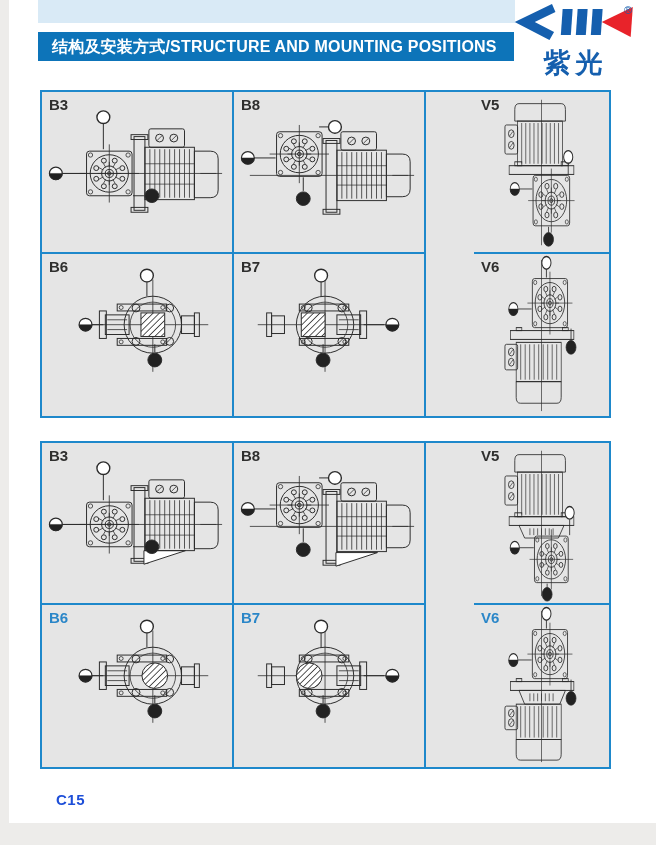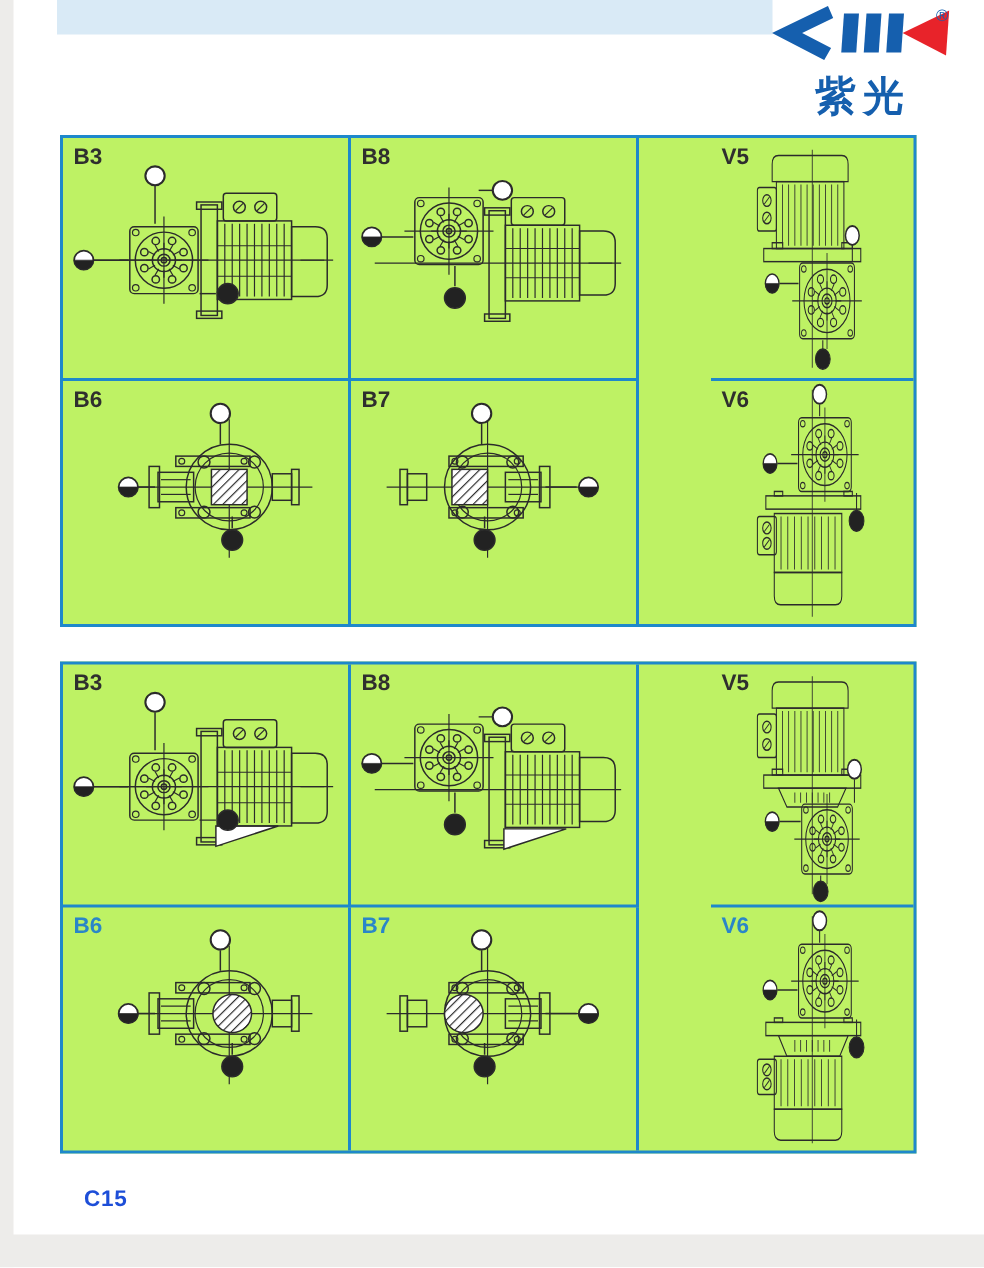--- a/index.html
+++ b/index.html
@@ -12,21 +12,21 @@
     color:var(--bar-fg,#fff); font-size:16px; font-weight:bold; line-height:29px; padding-left:14px; letter-spacing:.2px; white-space:nowrap; }
   .logo { position:absolute; right:18px; top:4px; width:130px; text-align:center; }
   .logo-cn { font-weight:bold; font-size:27px; color:var(--brand-blue,#155fae); letter-spacing:5px; margin-top:1px; padding-left:5px; }
   .section-title { position:absolute; left:40px; font-size:15px; font-weight:bold; white-space:nowrap; }
   .t-cn { color:var(--title-cn,#1d1d1b); }
   .t-en { color:var(--title-en,#1878bf); }
   #title-0 { top:69px; }
   #title-1 { top:423px; }
   .grid { position:absolute; left:40px; width:571px; display:grid;
     grid-template-columns:192px 192px 1fr; grid-template-rows:162px 162px;
-    border:2px solid var(--tborder,#1e88cb); background:#bef264; }
+    border:2px solid var(--tborder,#1e88cb); background:#e5e5e5; }
   #grid-0 { top:90px; }
   #grid-1 { top:441px; }
   .cell { position:relative; border-right:2px solid var(--tborder,#1e88cb); border-bottom:2px solid var(--tborder,#1e88cb); }
   .cell:nth-child(3n) { border-right:none;margin-left:48px; }
   .cell:nth-child(n+4) { border-bottom:none; }
   .cell-label { position:absolute; left:7px; top:4px; font-size:15px; font-weight:bold; z-index:2; }
   .draw { position:absolute; left:0; top:0; width:100%; height:100%; }
   .footer { position:absolute; left:56px; top:791px; font-size:15px; font-weight:bold; color:#1d4ed8; letter-spacing:.5px; }
 </style>
 </head>
@@ -44,20 +44,23 @@
         <rect x="51" y="5" width="10" height="26" fill="var(--brand-blue,#155fae)"></rect>
         <rect x="66" y="5" width="10" height="26" fill="var(--brand-blue,#155fae)"></rect>
         <rect x="81" y="5" width="10" height="26" fill="var(--brand-blue,#155fae)"></rect>
         <polygon points="121,3 91,18 121,33" fill="var(--brand-red,#e8232a)"></polygon>
       </g>
       <text x="118" y="10" font-size="11" fill="var(--brand-blue,#155fae)" text-anchor="middle">®</text>
     </svg>
     <div class="logo-cn">紫光</div>
   </div>
 
+  <div class="header-bar">
+    <span>结构及安装方式/STRUCTURE AND MOUNTING POSITIONS</span>
+  </div>
 
   <div class="grid" id="grid-0">
       <div class="cell">
         <span class="cell-label" style="color:#2f2f2e">B3</span>
         <svg class="draw" viewBox="0 0 192 165" preserveAspectRatio="none">
           <defs>
             <pattern id="h-0-0" width="4.5" height="4.5" patternUnits="userSpaceOnUse" patternTransform="rotate(45)">
               <rect width="4.5" height="4.5" fill="#fff"></rect>
               <line x1="0" y1="0" x2="0" y2="4.5" stroke="#2b2b2b" stroke-width="1.6"></line>
             </pattern>

